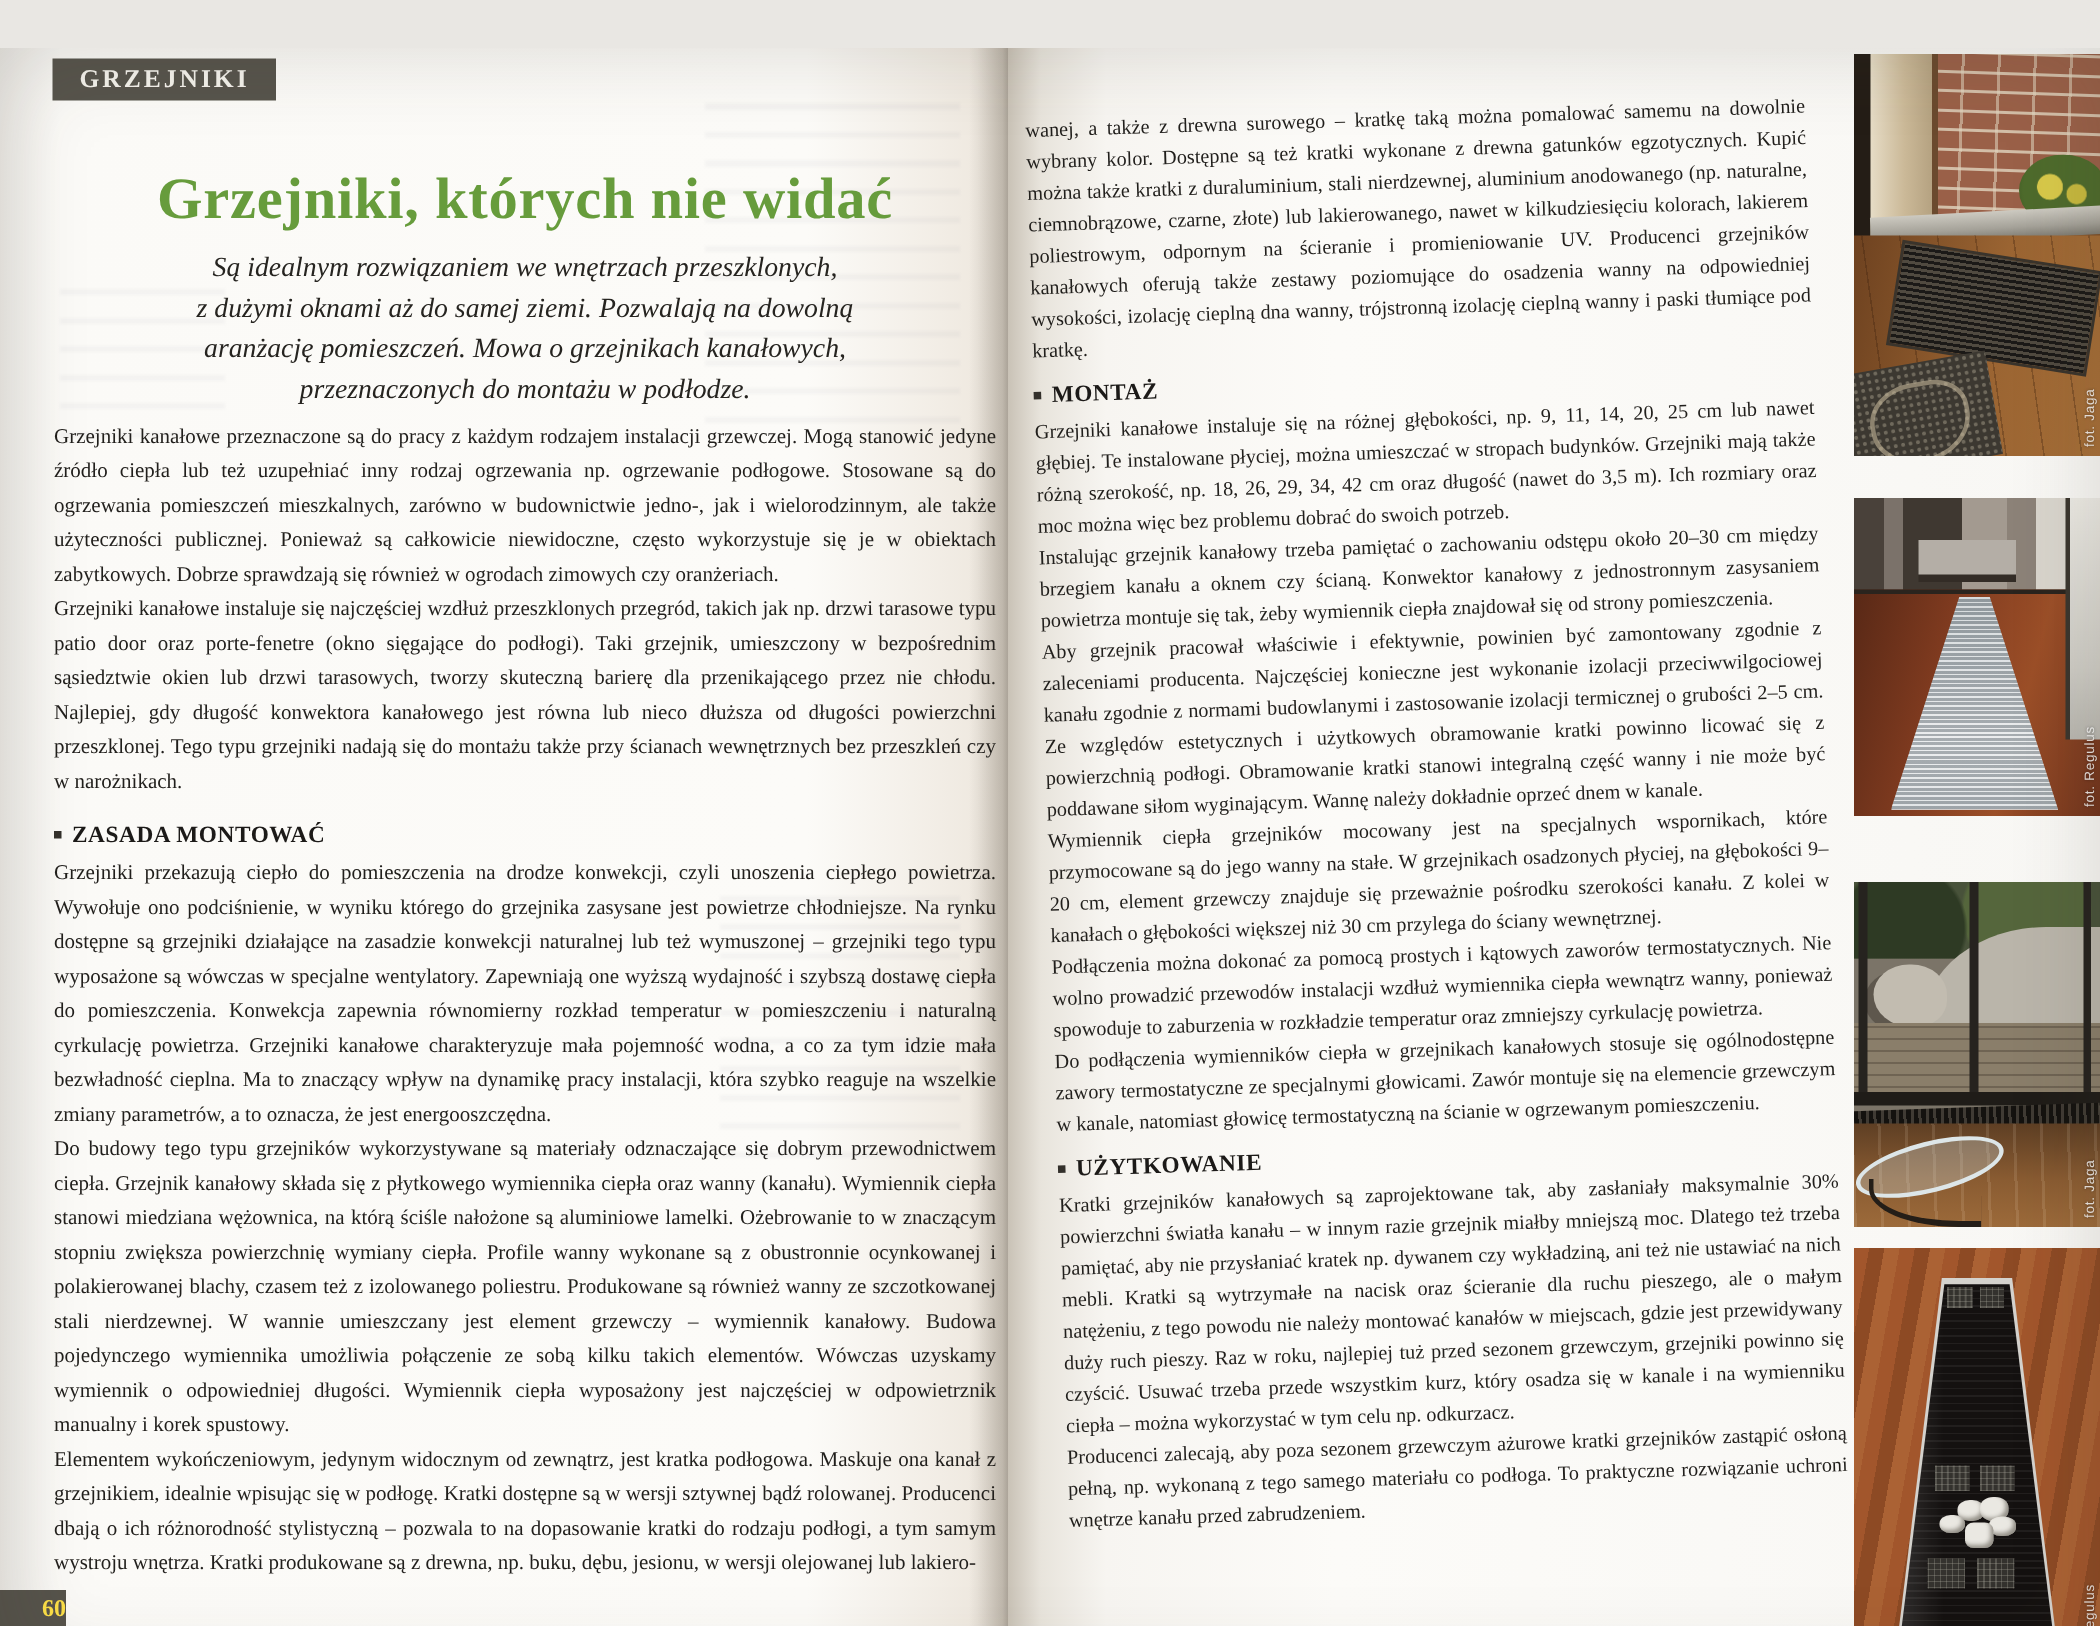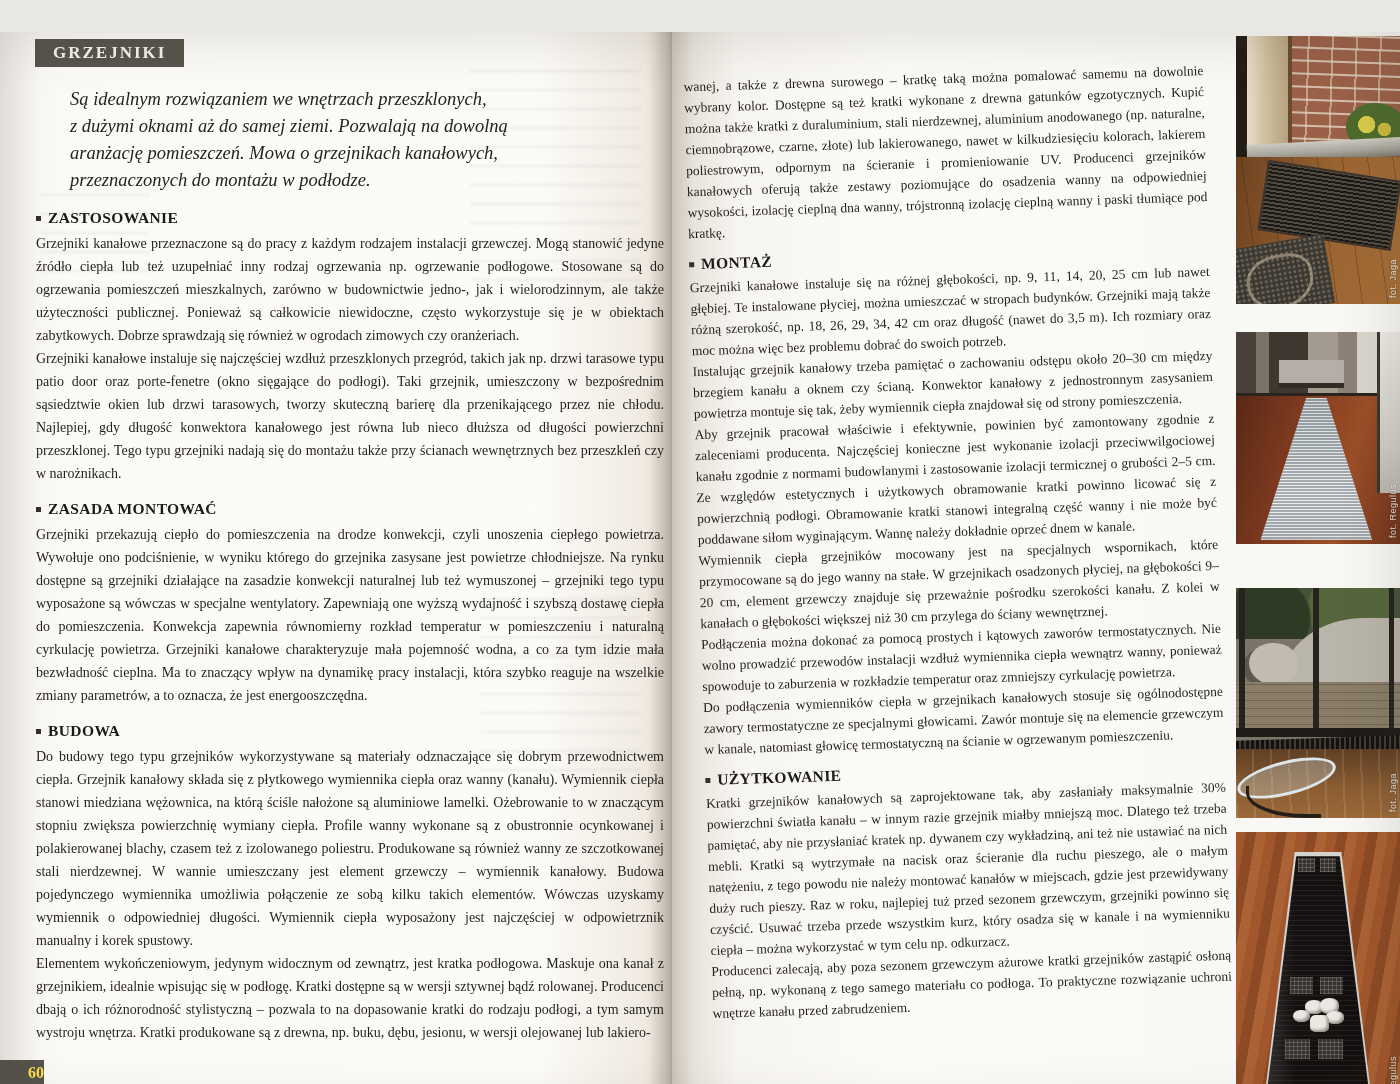--- a/index.html
+++ b/index.html
@@ -20,21 +20,21 @@
   .page-right{left:672px;width:728px;
     background:linear-gradient(90deg,#c9c2b6 0%,#e8e4dc 3%,#f7f5f1 9%,#fcfbf8 30%,#f8f7f4 100%);}
   .gutter{position:absolute;left:646px;top:0;width:56px;height:1084px;pointer-events:none;
     background:linear-gradient(90deg,rgba(40,32,22,0) 0%,rgba(40,32,22,.18) 40%,rgba(30,24,16,.38) 55%,rgba(40,32,22,.12) 75%,rgba(40,32,22,0) 100%);}
   
   .badge{position:absolute;left:35px;top:7px;background:#57544c;color:#f4f2ec;
     font:bold 17px/28px "Liberation Serif",serif;letter-spacing:2px;padding:0 18px;height:28px;}
   .left-content{position:absolute;left:36px;top:44px;width:628px;}
   .title{margin:34px 0 10px 0;text-align:center;color:#679c3c;
     font:bold 39px/46px "Liberation Serif",serif;letter-spacing:.5px;}
-  .intro{margin:10px auto 6px auto;max-width:560px;white-space:pre-line;
+  .intro{margin:10px auto 6px auto;max-width:560px;text-align:center;white-space:pre-line;
     font:italic 18.5px/27px "Liberation Serif",serif;color:#262420;}
   .sec-head{margin:13px 0 3px 0;font:bold 15.5px/22px "Liberation Serif",serif;letter-spacing:.4px;}
   .sec-head::before{content:"";display:inline-block;width:5px;height:5px;background:#33302b;
     margin:0 7px 2px 0;vertical-align:middle;}
   .body-p{margin:0;text-align:justify;font:14px/23px "Liberation Serif",serif;color:#211f1c;}
   .page-num{position:absolute;left:0;bottom:30px;width:44px;height:26px;background:#56534b;
     color:#fde047;font:bold 16px/26px "Liberation Serif",serif;text-align:right;}
   .watermark{position:absolute;left:6px;bottom:1px;color:#8f8e8a;
     font:20px/24px "Liberation Sans",sans-serif;letter-spacing:.5px;}
   .ghost{position:absolute;pointer-events:none;opacity:.55;filter:blur(1.2px);
@@ -144,34 +144,33 @@
 <div class="spread">
 
   <div class="page page-left">
     <div class="ghost g1"></div>
     <div class="ghost g2"></div>
     <div class="ghost g3"></div>
 
     <div class="badge">GRZEJNIKI</div>
 
     <div class="left-content">
+      <h1 class="title">Grzejniki, których nie widać</h1>
       <p class="intro">Są idealnym rozwiązaniem we wnętrzach przeszklonych,
 z dużymi oknami aż do samej ziemi. Pozwalają na dowolną
 aranżację pomieszczeń. Mowa o grzejnikach kanałowych,
 przeznaczonych do montażu w podłodze.</p>
 
-      <h2 class="sec-head">ZASTOSOWANIE</h2>
       <p class="body-p">Grzejniki kanałowe przeznaczone są do pracy z każdym rodzajem instalacji grzewczej. Mogą stanowić jedyne źródło ciepła lub też uzupełniać inny rodzaj ogrzewania np. ogrzewanie podłogowe. Stosowane są do ogrzewania pomieszczeń mieszkalnych, zarówno w budownictwie jedno-, jak i wielorodzinnym, ale także użyteczności publicznej. Ponieważ są całkowicie niewidoczne, często wykorzystuje się je w obiektach zabytkowych. Dobrze sprawdzają się również w ogrodach zimowych czy oranżeriach.</p>
 
       <p class="body-p">Grzejniki kanałowe instaluje się najczęściej wzdłuż przeszklonych przegród, takich jak np. drzwi tarasowe typu patio door oraz porte-fenetre (okno sięgające do podłogi). Taki grzejnik, umieszczony w bezpośrednim sąsiedztwie okien lub drzwi tarasowych, tworzy skuteczną barierę dla przenikającego przez nie chłodu. Najlepiej, gdy długość konwektora kanałowego jest równa lub nieco dłuższa od długości powierzchni przeszklonej. Tego typu grzejniki nadają się do montażu także przy ścianach wewnętrznych bez przeszkleń czy w narożnikach.</p>
 
       <h2 class="sec-head">ZASADA MONTOWAĆ</h2>
       <p class="body-p">Grzejniki przekazują ciepło do pomieszczenia na drodze konwekcji, czyli unoszenia ciepłego powietrza. Wywołuje ono podciśnienie, w wyniku którego do grzejnika zasysane jest powietrze chłodniejsze. Na rynku dostępne są grzejniki działające na zasadzie konwekcji naturalnej lub też wymuszonej – grzejniki tego typu wyposażone są wówczas w specjalne wentylatory. Zapewniają one wyższą wydajność i szybszą dostawę ciepła do pomieszczenia. Konwekcja zapewnia równomierny rozkład temperatur w pomieszczeniu i naturalną cyrkulację powietrza. Grzejniki kanałowe charakteryzuje mała pojemność wodna, a co za tym idzie mała bezwładność cieplna. Ma to znaczący wpływ na dynamikę pracy instalacji, która szybko reaguje na wszelkie zmiany parametrów, a to oznacza, że jest energooszczędna.</p>
 
-      <h2 class="sec-head">BUDOWA</h2>
       <p class="body-p">Do budowy tego typu grzejników wykorzystywane są materiały odznaczające się dobrym przewodnictwem ciepła. Grzejnik kanałowy składa się z płytkowego wymiennika ciepła oraz wanny (kanału). Wymiennik ciepła stanowi miedziana wężownica, na którą ściśle nałożone są aluminiowe lamelki. Ożebrowanie to w znaczącym stopniu zwiększa powierzchnię wymiany ciepła. Profile wanny wykonane są z obustronnie ocynkowanej i polakierowanej blachy, czasem też z izolowanego poliestru. Produkowane są również wanny ze szczotkowanej stali nierdzewnej. W wannie umieszczany jest element grzewczy – wymiennik kanałowy. Budowa pojedynczego wymiennika umożliwia połączenie ze sobą kilku takich elementów. Wówczas uzyskamy wymiennik o odpowiedniej długości. Wymiennik ciepła wyposażony jest najczęściej w odpowietrznik manualny i korek spustowy.</p>
       <p class="body-p">Elementem wykończeniowym, jedynym widocznym od zewnątrz, jest kratka podłogowa. Maskuje ona kanał z grzejnikiem, idealnie wpisując się w podłogę. Kratki dostępne są w wersji sztywnej bądź rolowanej. Producenci dbają o ich różnorodność stylistyczną – pozwala to na dopasowanie kratki do rodzaju podłogi, a tym samym wystroju wnętrza. Kratki produkowane są z drewna, np. buku, dębu, jesionu, w wersji olejowanej lub lakiero-</p>
     </div>
 
     <div class="page-num">60</div>
     <div class="watermark">architrend.pl</div>
   </div>
 
   <div class="gutter"></div>
 

